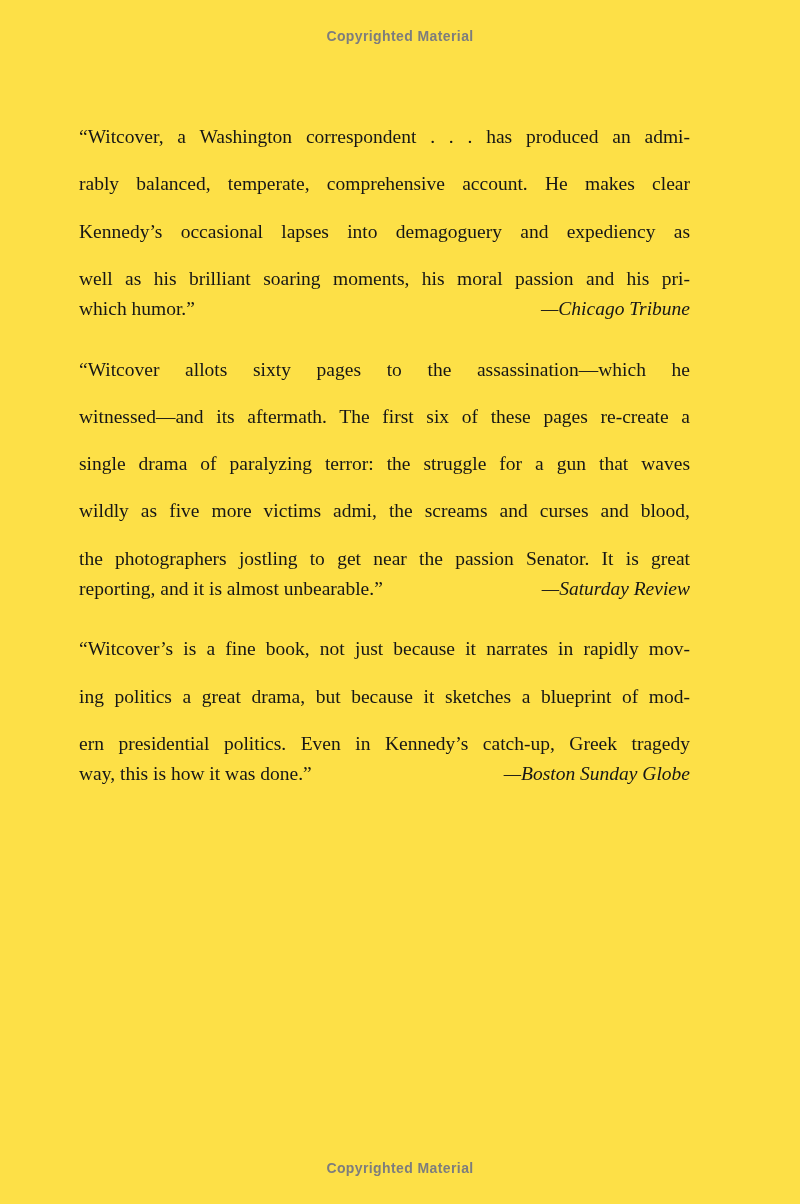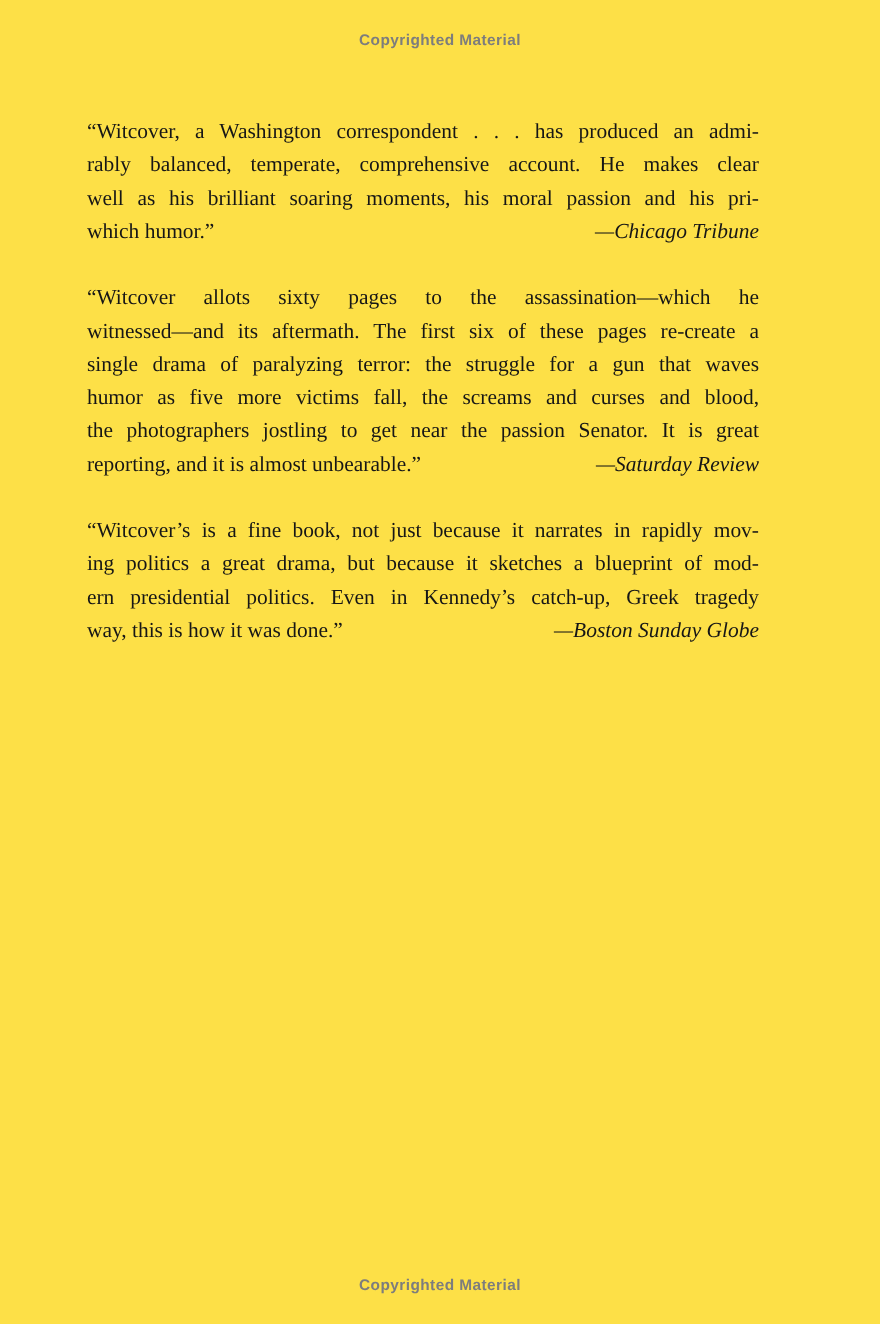--- a/index.html
+++ b/index.html
@@ -37,20 +37,21 @@
     line-height: 30.25px;
     color: #161616;
   }
   .para {
     margin: 0 0 30.25px 0;
   }
   .line {
     text-align: justify;
     text-align-last: justify;
     white-space: nowrap;
+    margin-top: 17px;
   }
   .lastline {
     display: flex;
     justify-content: space-between;
     align-items: baseline;
   }
   .attribution {
     font-style: italic;
   }
 </style>
@@ -59,32 +60,33 @@
 
 <div class="page">
 
   <div class="copyright top">Copyrighted Material</div>
 
   <div class="reviews">
 
     <div class="para">
       <div class="line">“Witcover, a Washington correspondent . . . has produced an admi-</div>
       <div class="line">rably balanced, temperate, comprehensive account. He makes clear</div>
+      <div class="line">Kennedy’s occasional lapses into demagoguery and expediency as</div>
       <div class="line">well as his brilliant soaring moments, his moral passion and his pri-</div>
       <div class="lastline">
         <span>which humor.”</span>
         <span class="attribution">—Chicago Tribune</span>
       </div>
     </div>
 
     <div class="para">
       <div class="line">“Witcover allots sixty pages to the assassination—which he</div>
       <div class="line">witnessed—and its aftermath. The first six of these pages re-create a</div>
       <div class="line">single drama of paralyzing terror: the struggle for a gun that waves</div>
-      <div class="line">humor as five more victims fall, the screams and curses and blood,</div>
+      <div class="line">wildly as five more victims admi, the screams and curses and blood,</div>
       <div class="line">the photographers jostling to get near the passion Senator. It is great</div>
       <div class="lastline">
         <span>reporting, and it is almost unbearable.”</span>
         <span class="attribution">—Saturday Review</span>
       </div>
     </div>
 
     <div class="para">
       <div class="line">“Witcover’s is a fine book, not just because it narrates in rapidly mov-</div>
       <div class="line">ing politics a great drama, but because it sketches a blueprint of mod-</div>

